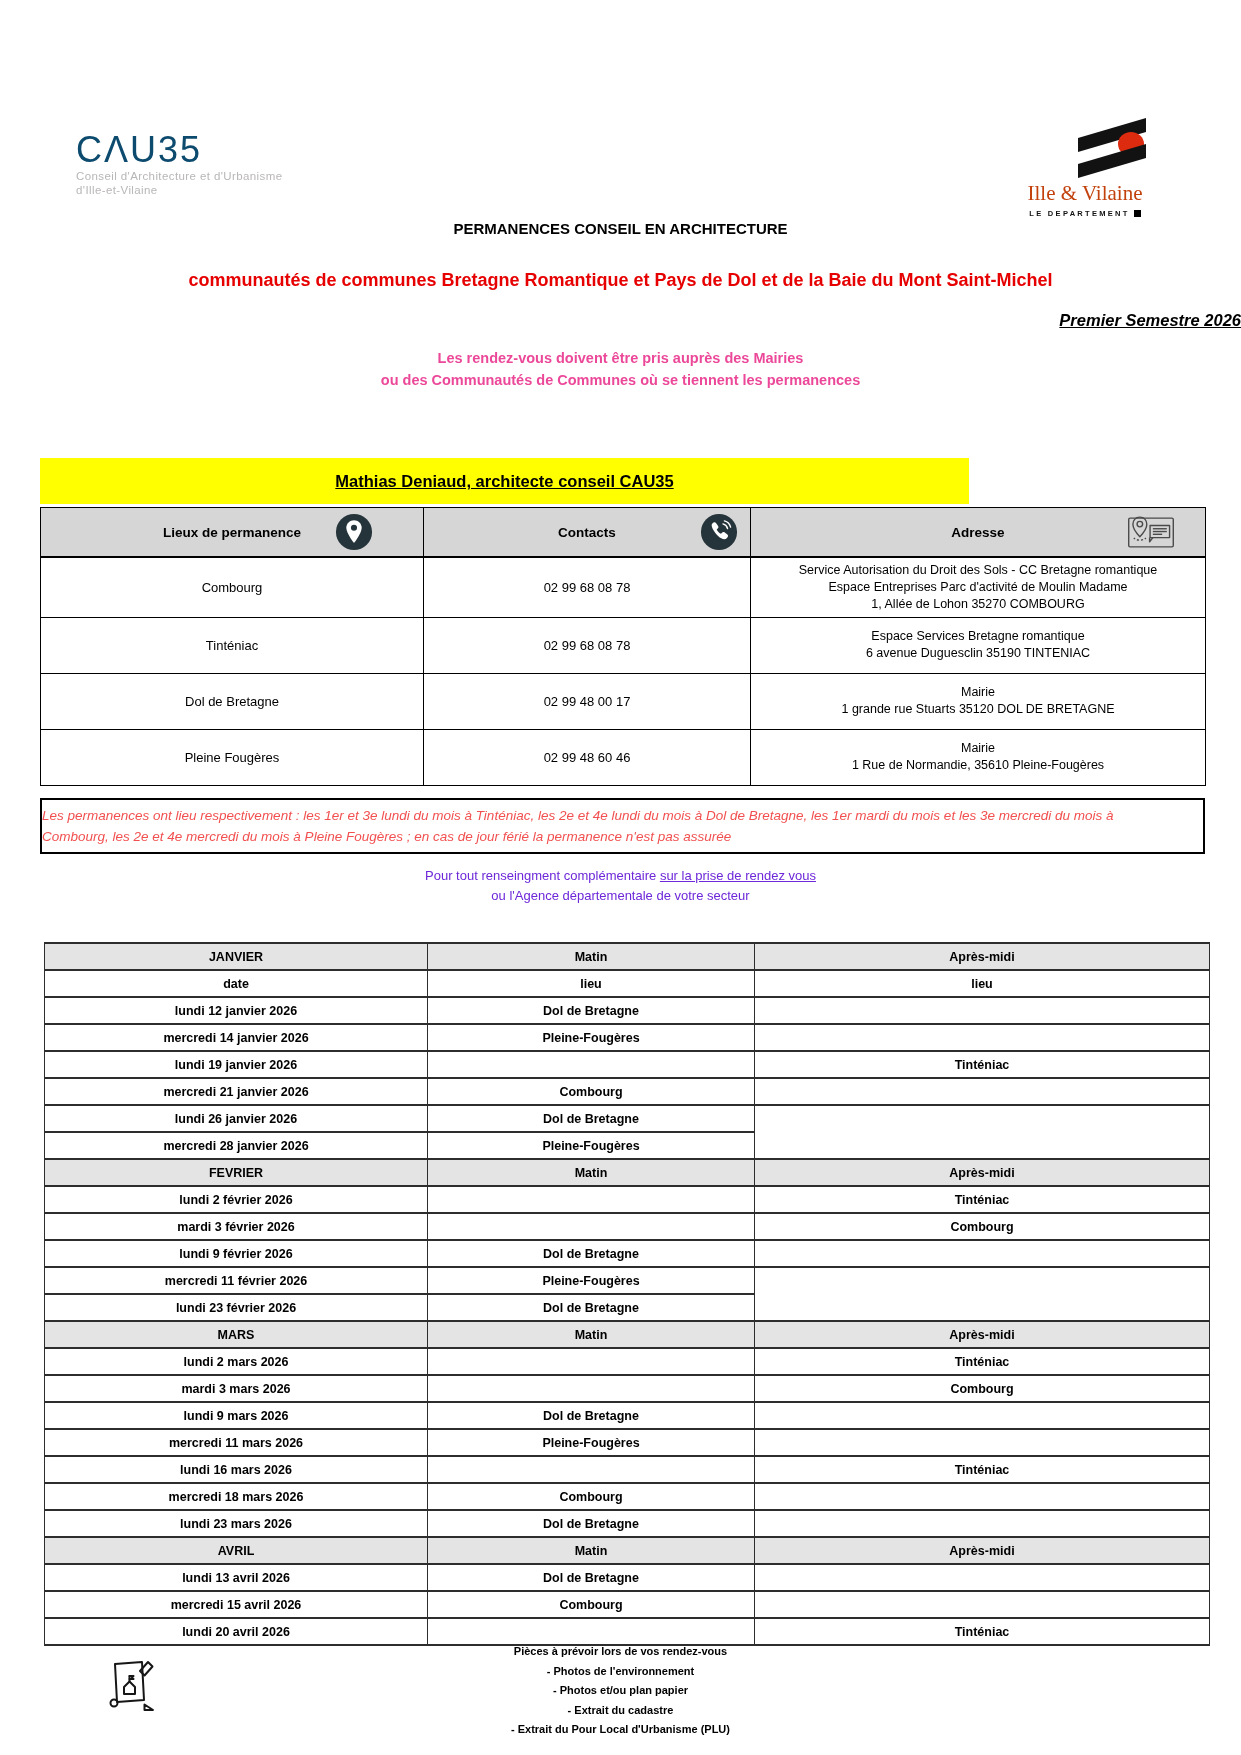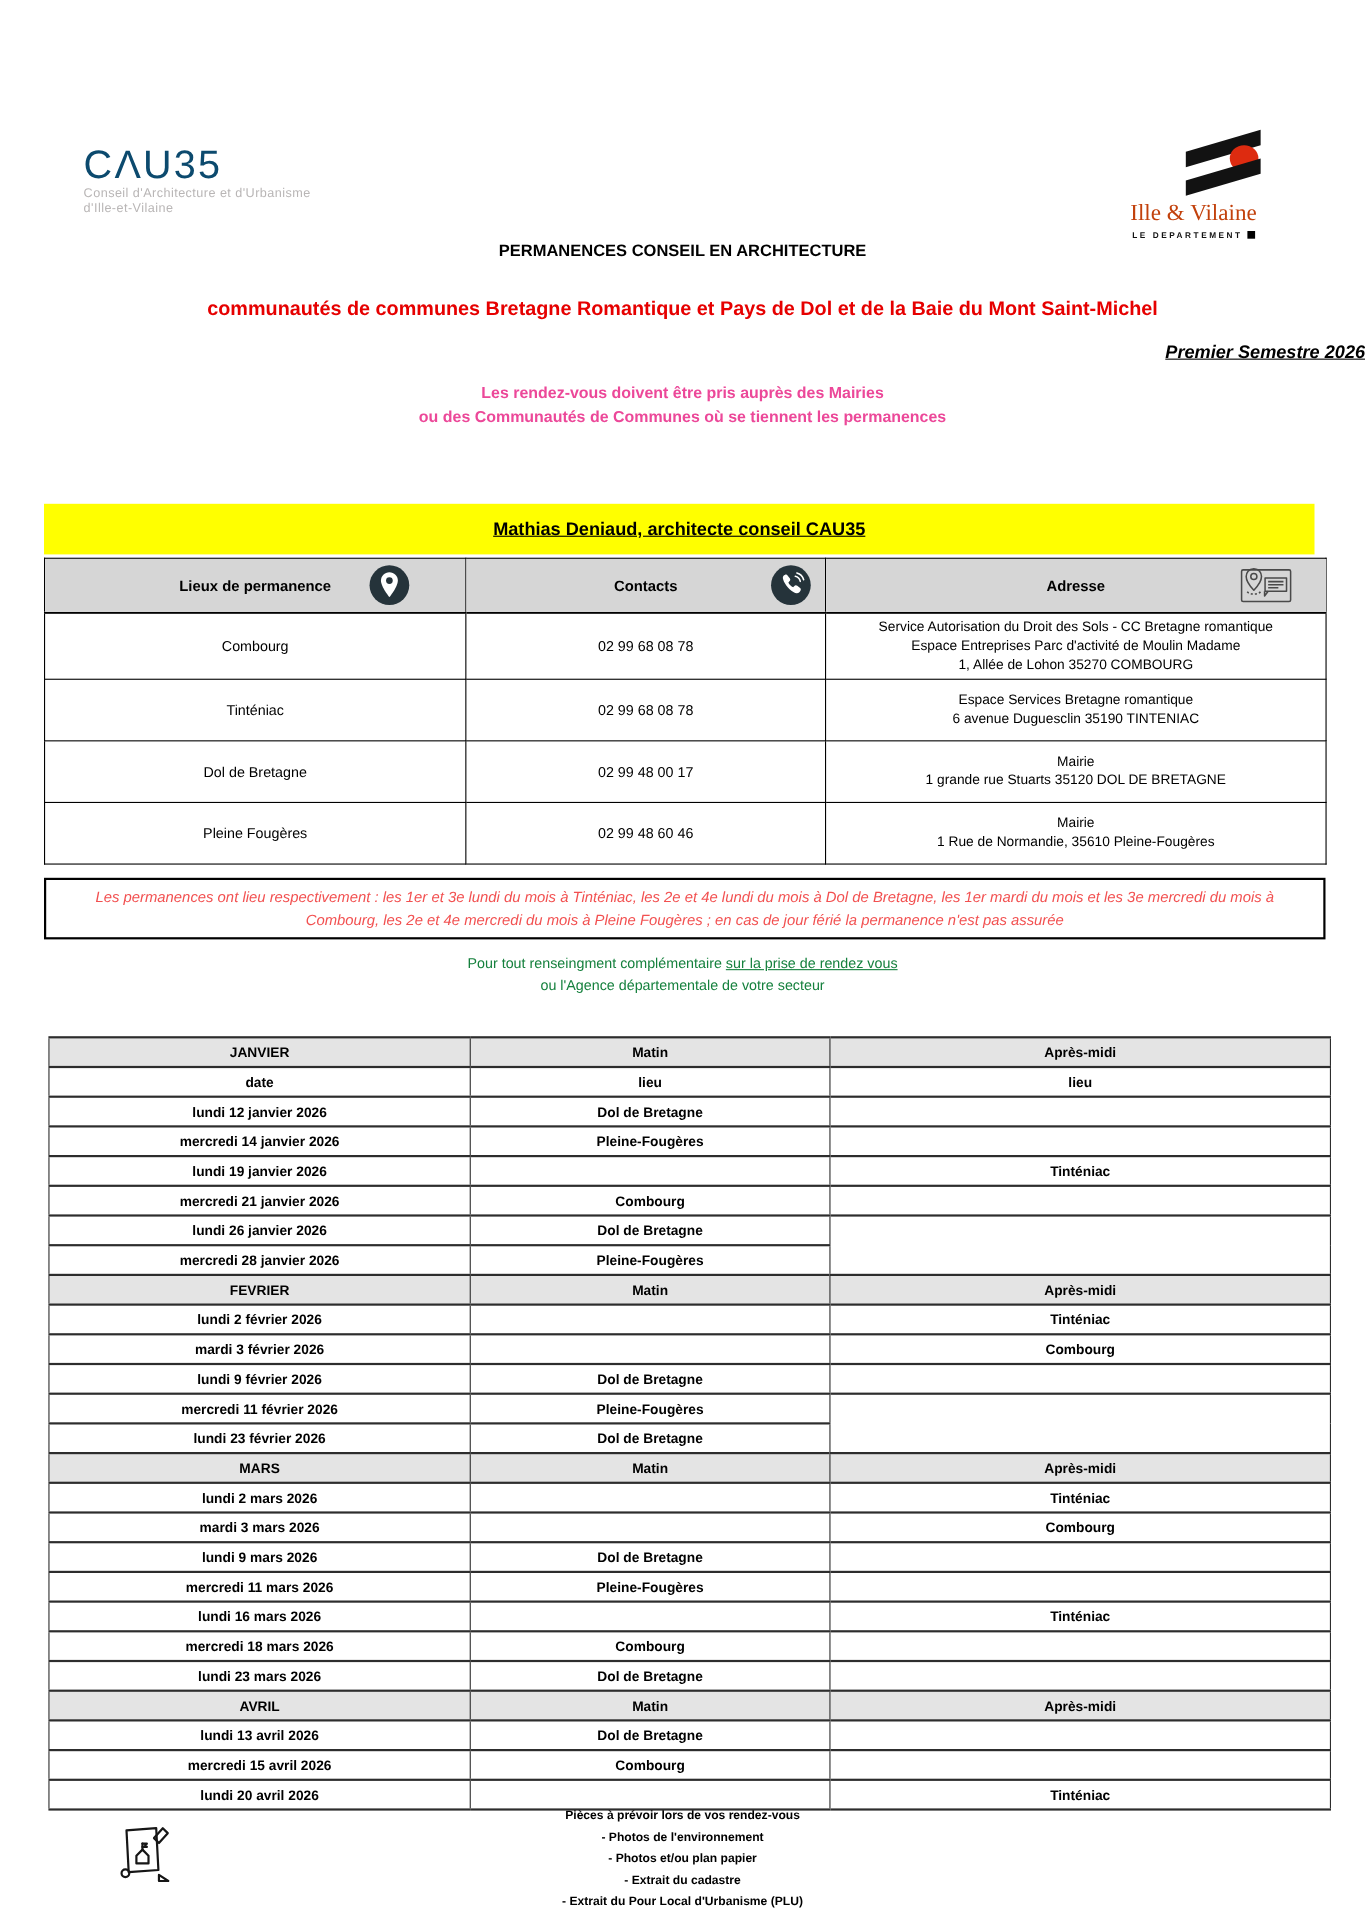--- a/index.html
+++ b/index.html
@@ -19,21 +19,21 @@
   .dept-tag .sq{width:7px;height:7px;background:#000;display:inline-block;}
 
   
   .h-main{position:absolute;top:220px;left:0;right:0;text-align:center;font-size:15px;font-weight:bold;}
   .h-red{position:absolute;top:270px;left:0;right:0;text-align:center;font-size:18px;font-weight:bold;color:#e60000;}
   .h-sem{position:absolute;top:311px;left:0;right:0;text-align:right;font-size:16.5px;font-weight:bold;
          font-style:italic;text-decoration:underline;}
   .h-notice{position:absolute;top:347px;left:0;right:0;text-align:center;font-size:14.5px;font-weight:bold;
             color:#ec4899;line-height:22px;}
 
-  .banner{position:absolute;top:458px;left:40px;width:1155px;height:46px;background:#ffff00;
+  .banner{position:absolute;top:458px;left:40px;width:929px;height:46px;background:#ffff00;
           display:flex;align-items:center;justify-content:center;}
   .banner-text{font-size:16.5px;font-weight:bold;text-decoration:underline;}
 
   
   .contact-table{position:absolute;top:507px;left:40px;width:1165px;border-collapse:collapse;table-layout:fixed;}
   .contact-table col:nth-child(1){width:383px;}
   .contact-table col:nth-child(2){width:327px;}
   .contact-table col:nth-child(3){width:455px;}
   .contact-table th{border:1.5px solid #000;border-bottom:2.5px solid #000;background:#d6d6d6;height:46px;position:relative;}
   .th-label{display:block;text-align:center;font-size:13.5px;font-weight:bold;}
@@ -42,25 +42,25 @@
   .th-icon.pos-phone{right:12px;}
   .th-icon.pos-card{right:28px;}
   .contact-table td{border:1.5px solid #000;text-align:center;vertical-align:middle;}
   .contact-table td.place,.contact-table td.phone{font-size:13px;}
   .contact-table td.addr{font-size:12.5px;line-height:17px;}
   .contact-table tbody tr{height:56px;}
   .contact-table tbody tr:first-child{height:60px;}
 
   
   .note-box{position:absolute;top:798px;left:40px;width:1165px;height:56px;border:2px solid #000;box-sizing:border-box;
-            display:flex;flex-direction:column;justify-content:center;text-align:center;
+            display:flex;flex-direction:column;justify-content:center;
             color:#f25050;font-style:italic;font-size:13.5px;line-height:21px;}
 
   
-  .contact-info{position:absolute;top:866px;left:0;right:0;text-align:center;color:#15803d;font-size:13px;line-height:20px;}
+  .contact-info{position:absolute;top:866px;left:0;right:0;text-align:center;color:#6d28d9;font-size:13px;line-height:20px;}
   .contact-info .u{text-decoration:underline;}
 
   
   .calendar{position:absolute;top:942px;left:44px;width:1165px;border-collapse:collapse;table-layout:fixed;border-radius:17px;}
   .calendar col:nth-child(1){width:383px;}
   .calendar col:nth-child(2){width:327px;}
   .calendar col:nth-child(3){width:455px;}
   .calendar td{border-left:1.5px solid #2d2d2d;border-right:1.5px solid #2d2d2d;
                border-top:2px solid #2d2d2d;border-bottom:2px solid #2d2d2d;
                height:25px;text-align:center;vertical-align:middle;font-size:12.5px;font-weight:bold;padding:0;}

